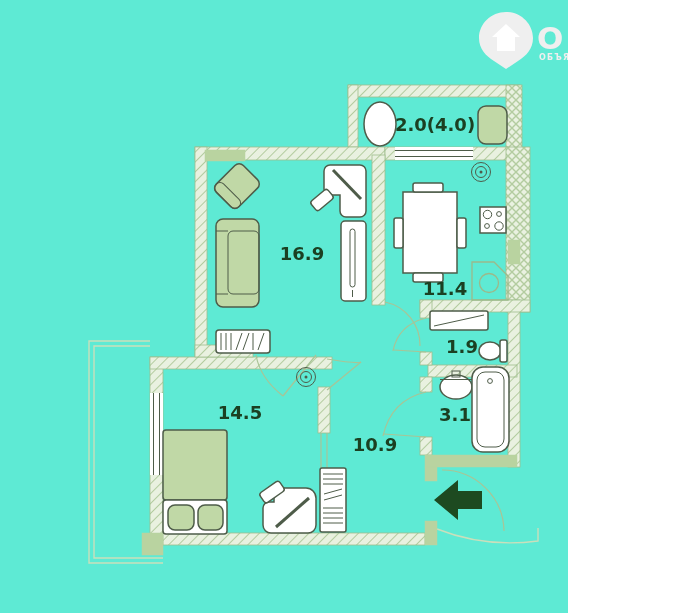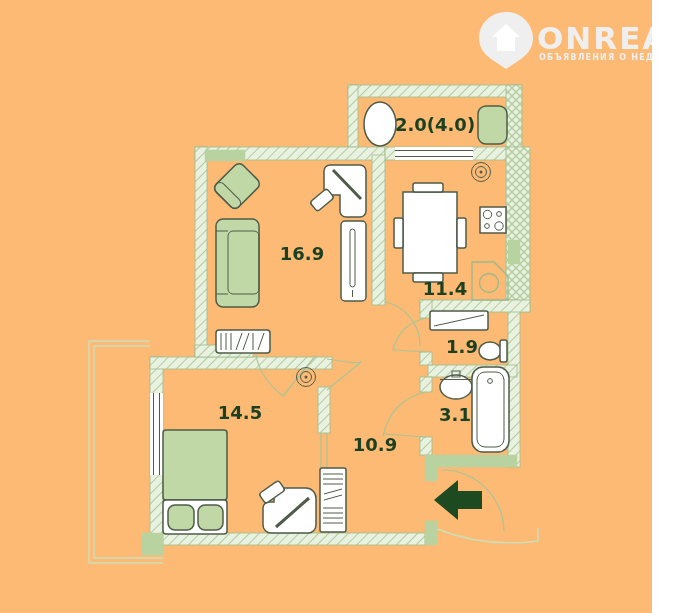--- a/index.html
+++ b/index.html
@@ -1,16 +1,16 @@
 <!DOCTYPE html>
 <html style="--wall-fill: #e9f1e0; --wall-hatch-line: #b3cc9f; --wall-stroke: #9fbd8d; --wall-solid: #b9d3a0; --furniture-fill: #c0d8a6; --outline-dark: #4e5c49; --outline-light: #9cb98a; --door-stroke: #a9c496; --ledge-stroke: #cadfbb; --label-color: #1b4022; --arrow-color: #1d4a20; --logo-color: #efefef;"><head>
 <meta charset="utf-8">
 <style>
   html,body{margin:0;padding:0;background:#ffffff;}
-  .stage{position:relative;width:652px;height:613px;background:#fdba74;overflow:hidden;
+  .stage{position:relative;width:568px;height:613px;background:#5eead4;overflow:hidden;
          font-family:"DejaVu Sans",sans-serif;}
   svg{position:absolute;left:0;top:0;}
   .wall  {fill:url(#hatch); stroke:var(--wall-stroke); stroke-width:.8;}
   .wallx {fill:url(#xhatch); stroke:var(--wall-stroke); stroke-width:.8;}
   .solid {fill:var(--wall-solid); stroke:var(--wall-solid); stroke-width:.5;}
   .furn  {fill:#ffffff; stroke:var(--outline-dark); stroke-width:1.5;}
   .furn-thin{fill:none; stroke:var(--outline-dark); stroke-width:1;}
   .furng {fill:var(--furniture-fill); stroke:var(--outline-dark); stroke-width:1.5;}
   .lite  {fill:none; stroke:var(--outline-light); stroke-width:1.3;}
   .door  {fill:none; stroke:var(--door-stroke); stroke-width:1.2;}

